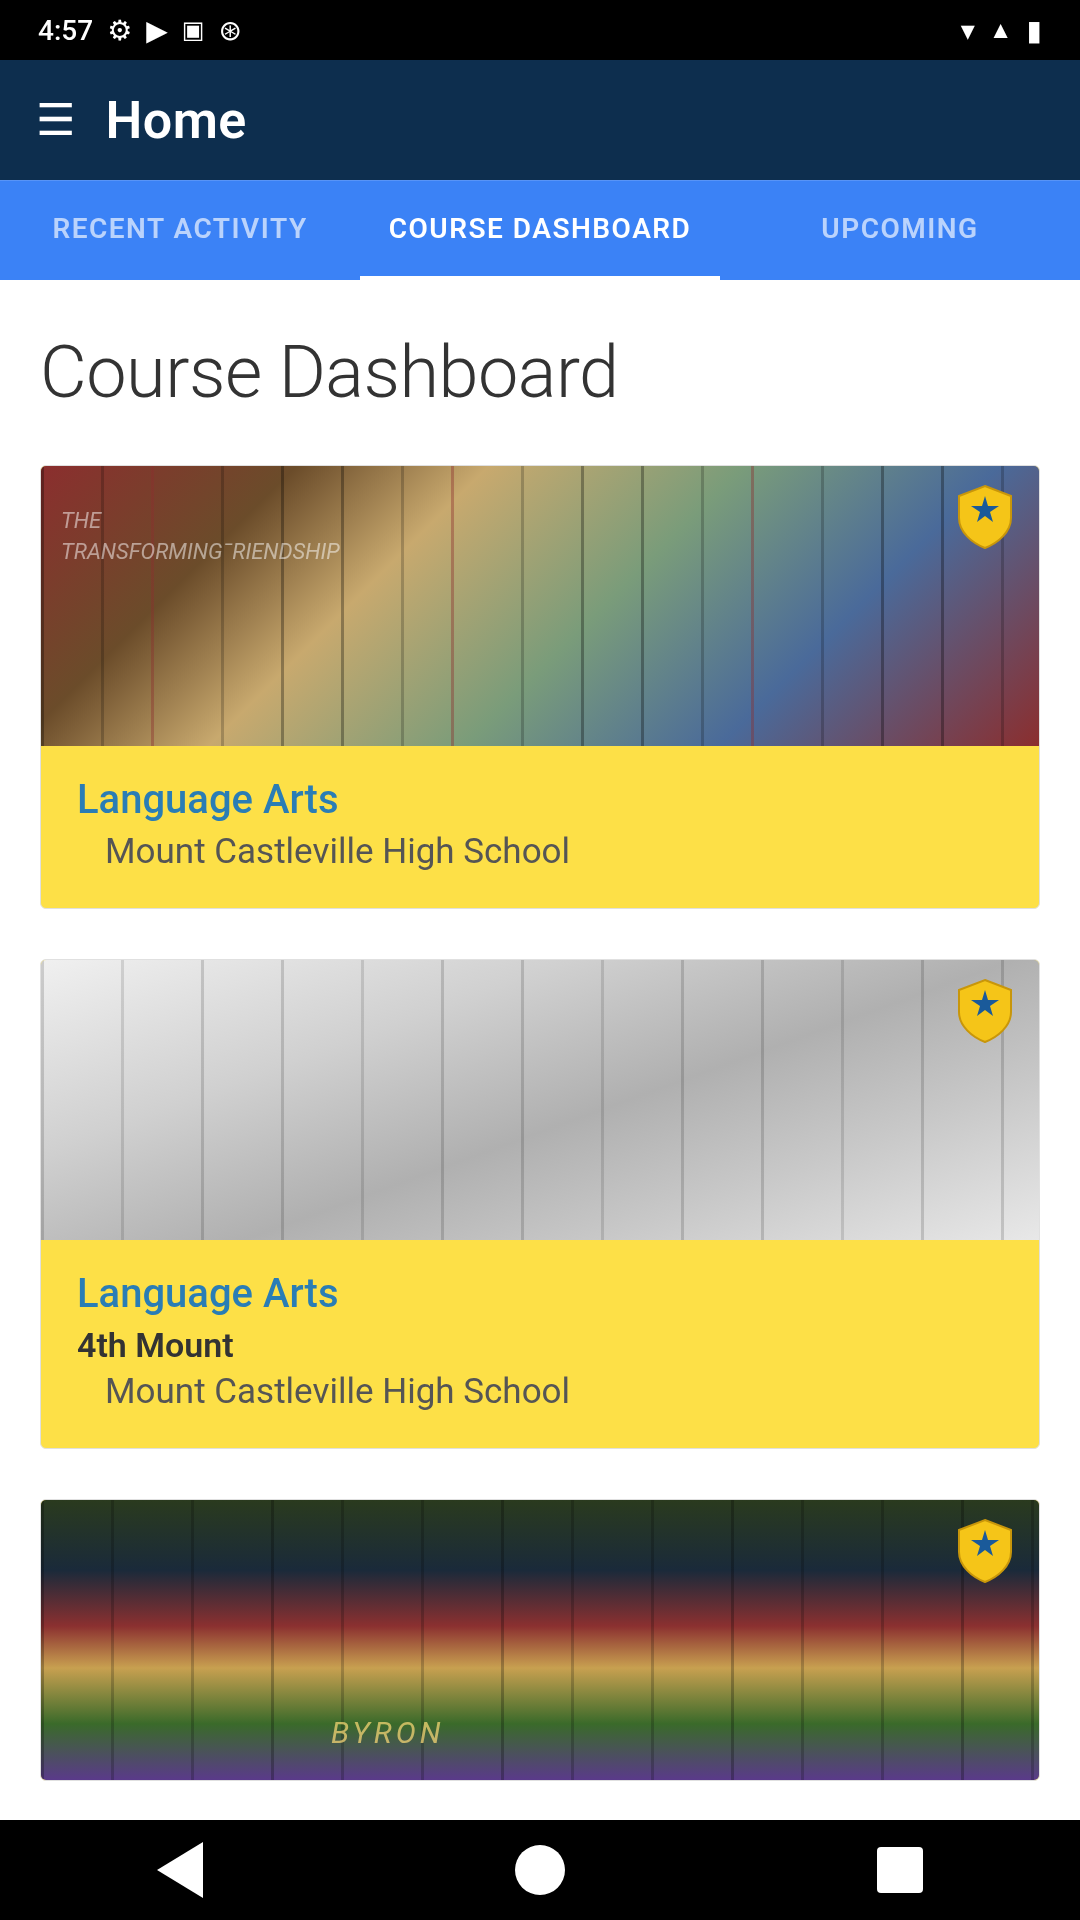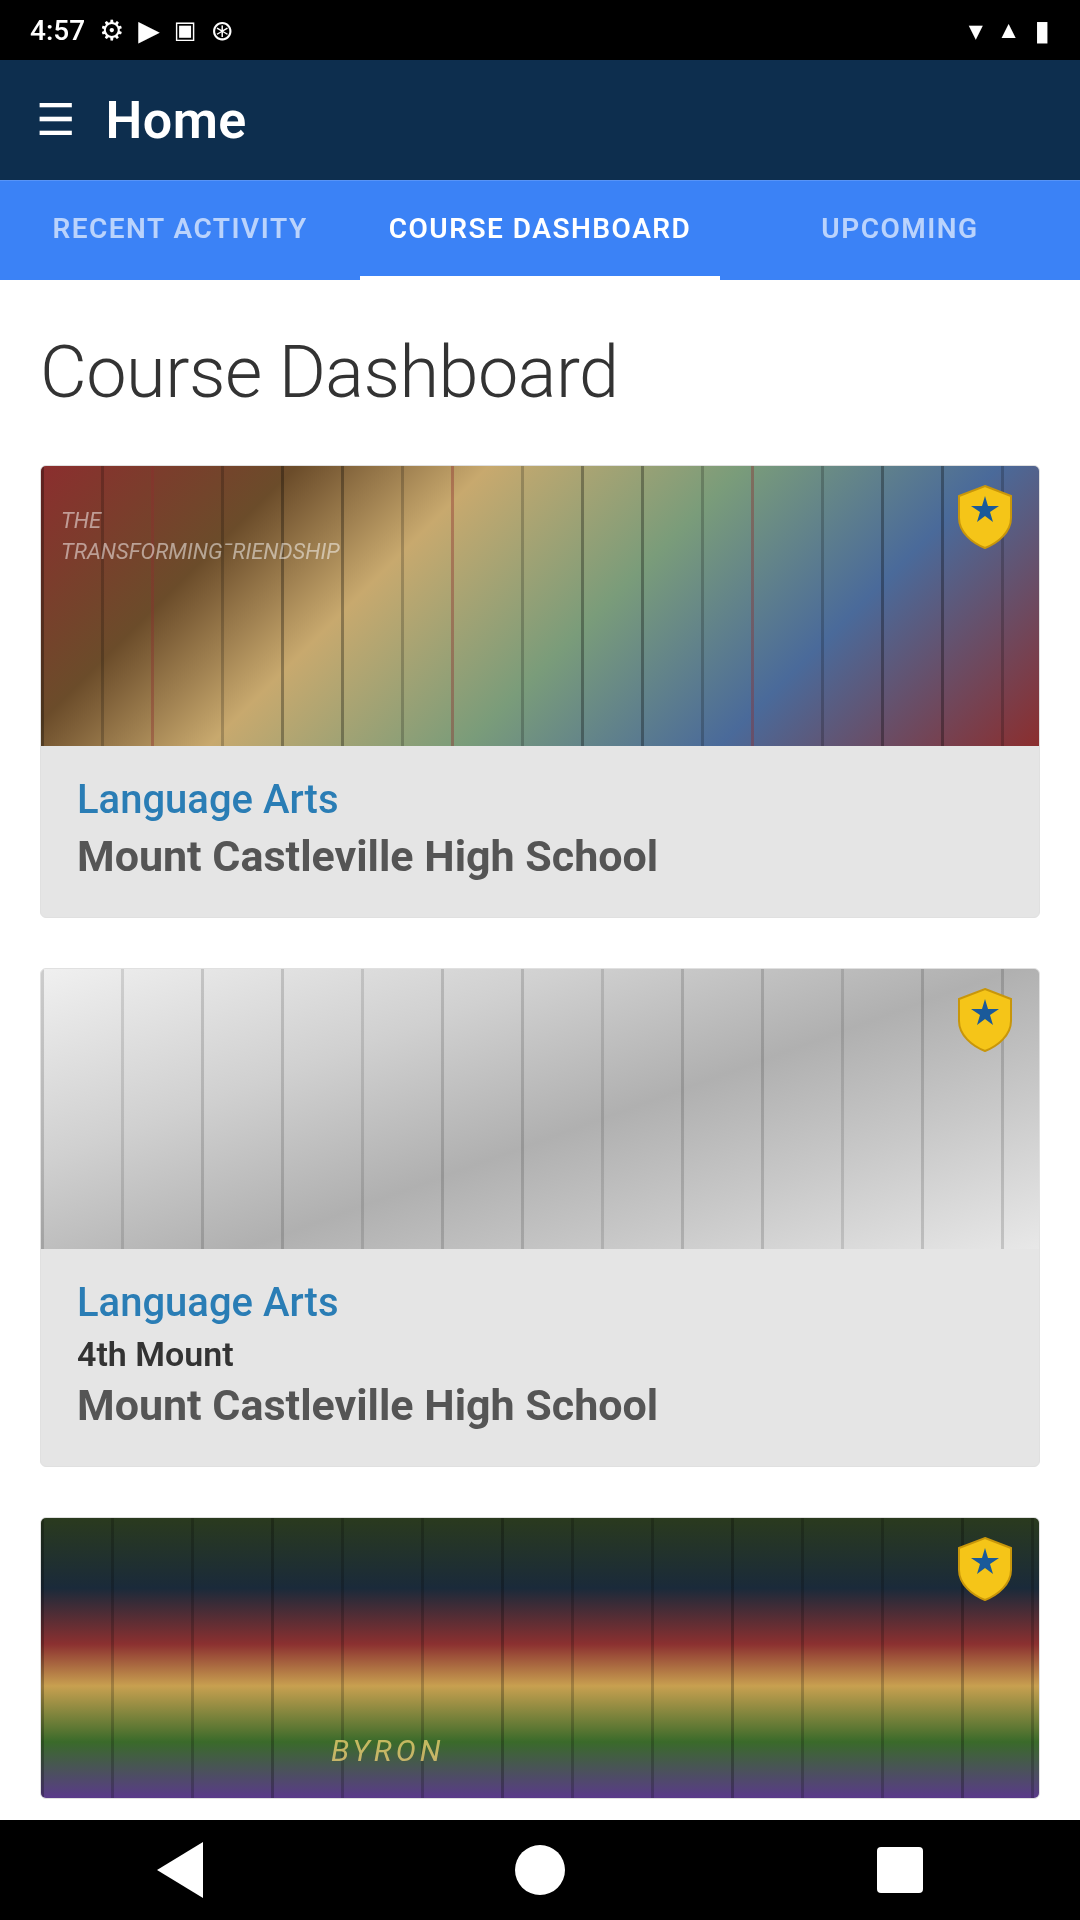--- a/index.html
+++ b/index.html
@@ -13,21 +13,21 @@
       overflow-x: hidden;
     }
 
     
     .status-bar {
       background: #000;
       height: 60px;
       display: flex;
       align-items: center;
       justify-content: space-between;
-      padding: 0 30px;
+      padding: 0 38px;
       color: #fff;
       font-size: 28px;
       font-weight: 500;
     }
     .status-left { display: flex; align-items: center; gap: 14px; }
     .status-right { display: flex; align-items: center; gap: 14px; }
 
     
     .app-bar {
       background: #0d2e4e;
@@ -90,21 +90,21 @@
       margin-bottom: 50px;
       letter-spacing: -0.5px;
     }
 
     
     .course-card {
       border: 1px solid #e0e0e0;
       border-radius: 6px;
       margin-bottom: 50px;
       overflow: hidden;
-      background: #e5e5e5;
+      background: #fde047;
     }
 
     .card-image {
       width: 100%;
       height: 280px;
       position: relative;
       overflow: hidden;
     }
 
     
@@ -224,22 +224,23 @@
       cursor: pointer;
     }
     .card-period {
       color: #333333;
       font-size: 34px;
       font-weight: 600;
       margin-bottom: 6px;
     }
     .card-school {
       color: #555555;
-      font-size: 43px;
-      font-weight: 700;
+      font-size: 35px;
+      font-weight: 400;
+      margin-left: 28px;
     }
 
     
     .bottom-nav {
       background: #000;
       height: 100px;
       display: flex;
       align-items: center;
       justify-content: space-around;
       position: fixed;

